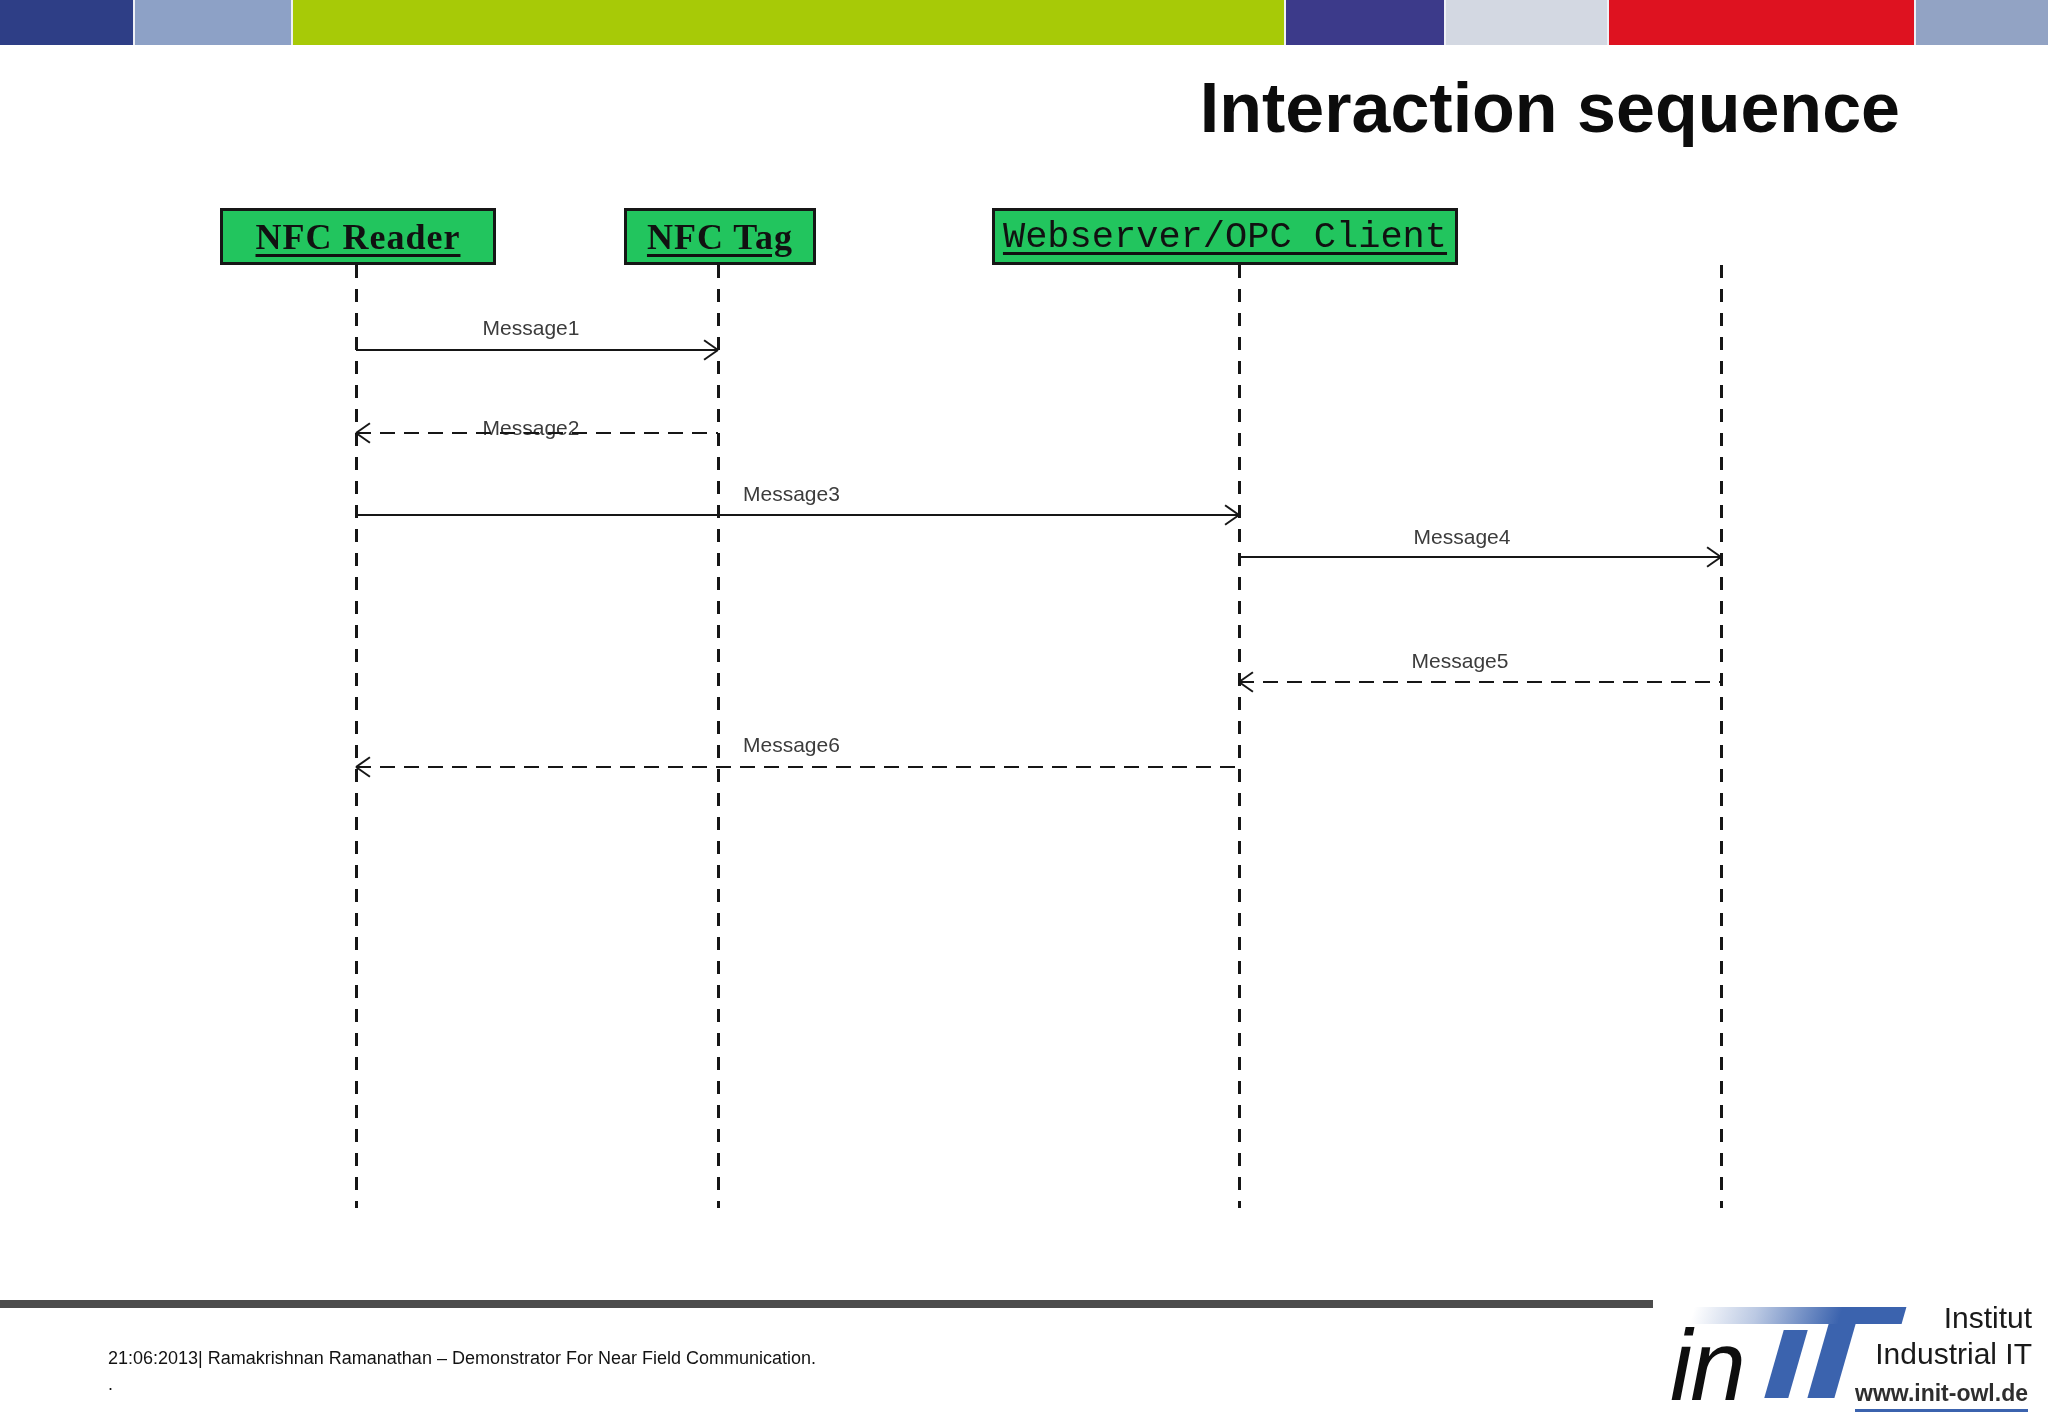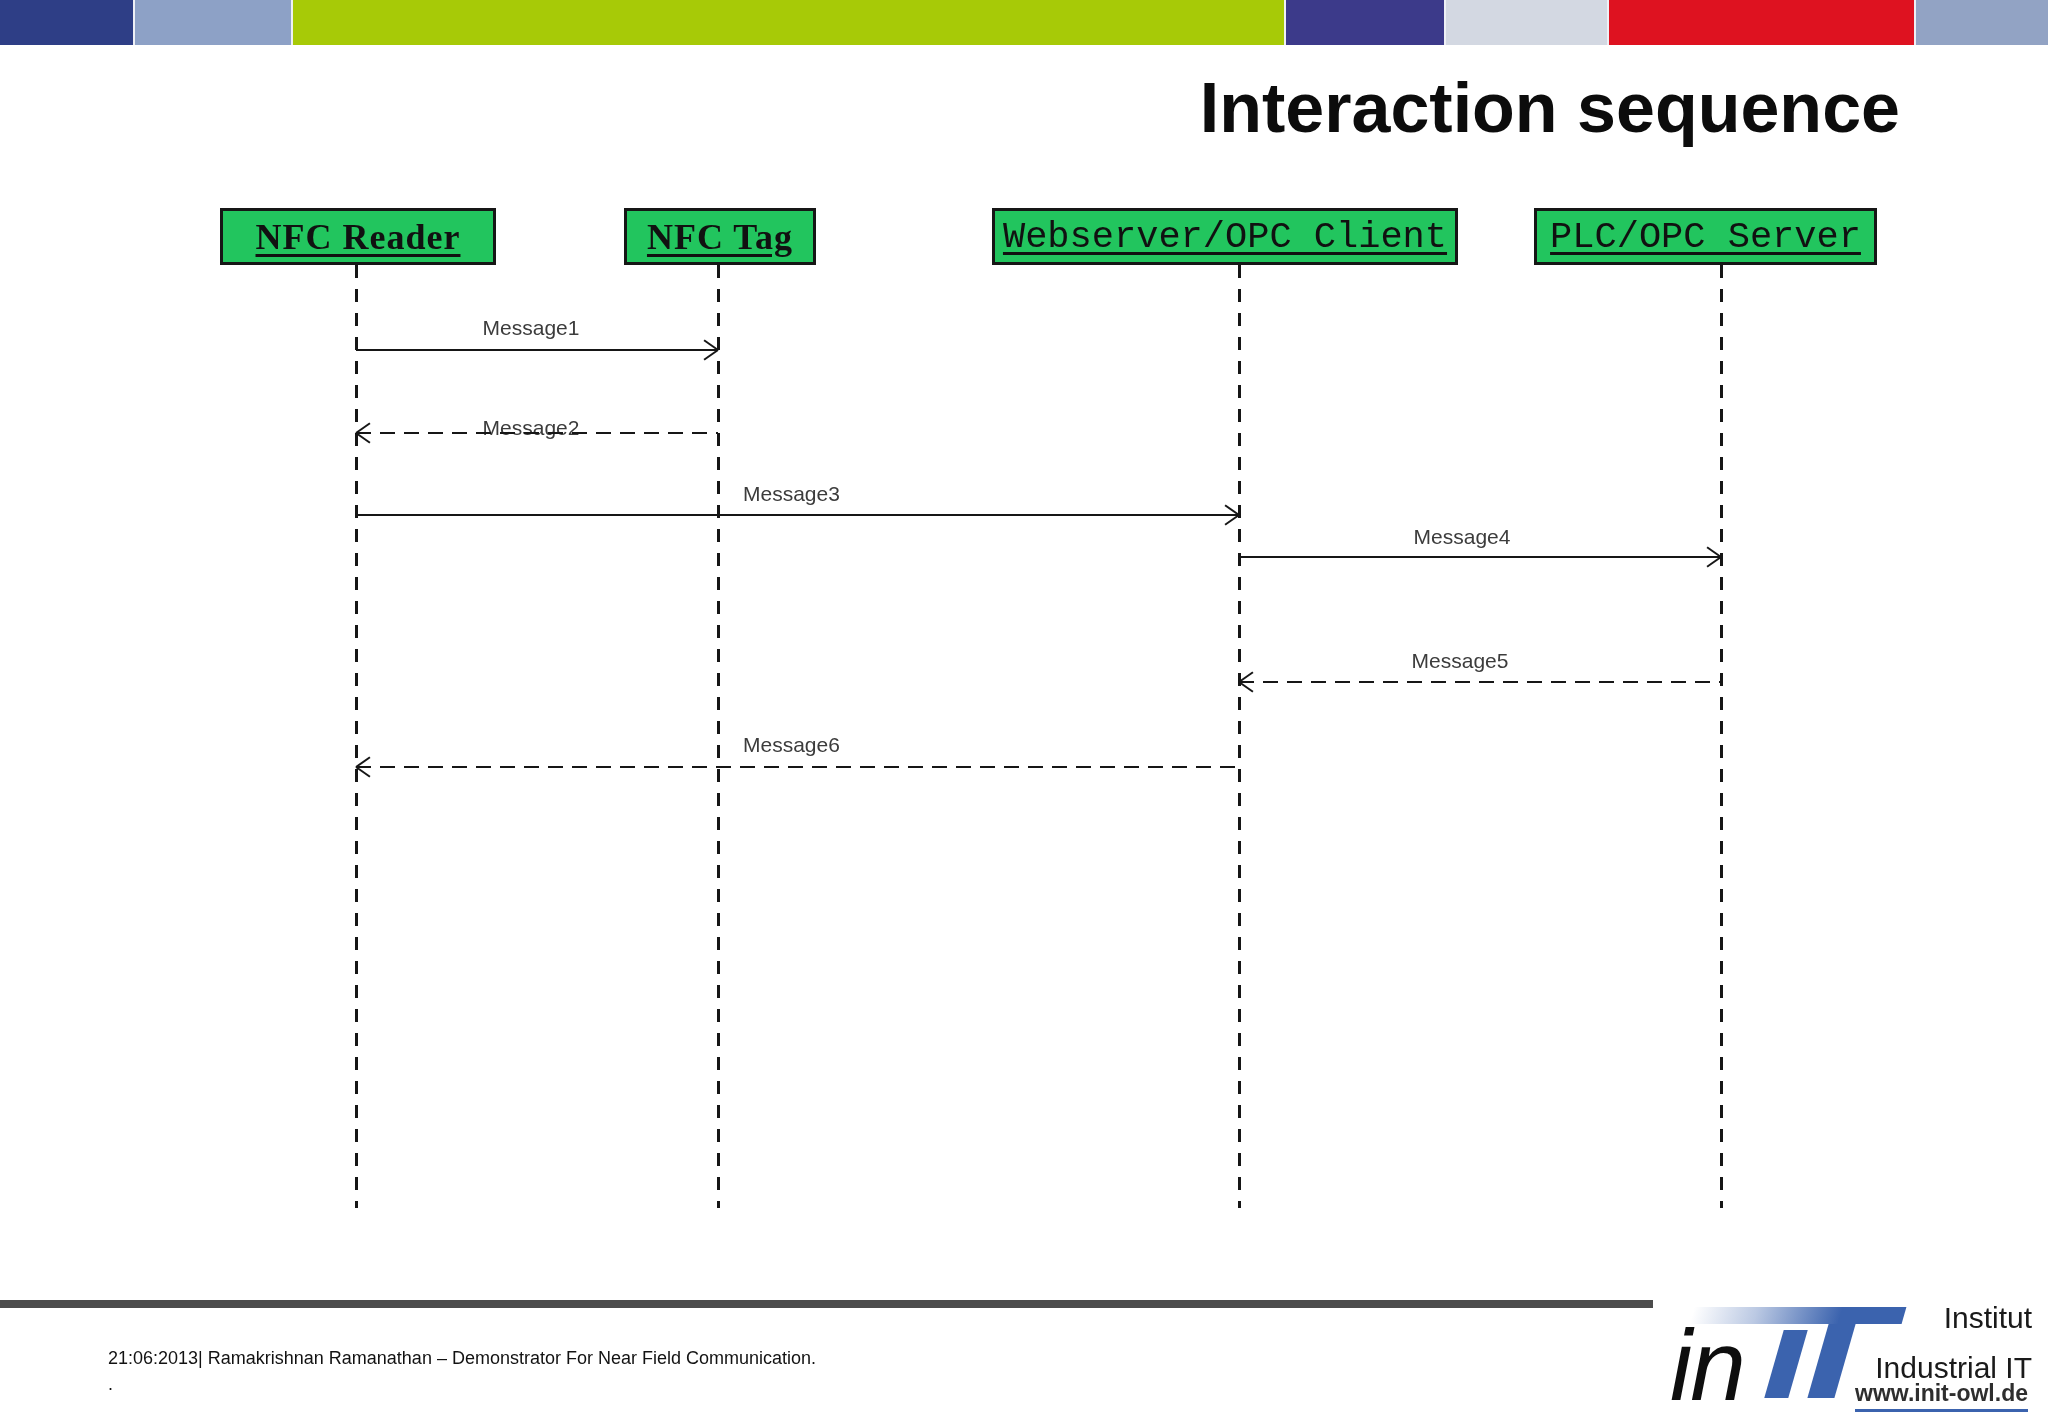--- a/index.html
+++ b/index.html
@@ -69,21 +69,21 @@
     transform:skewX(-16deg);
   }
   .logo-in {
     position:absolute; left:20px; top:20px; font-size:100px; line-height:1;
     font-style:italic; font-weight:500; color:#0e0e0e; letter-spacing:-2px;
   }
   .logo-i-bar, .logo-t-stem { position:absolute; transform:skewX(-16deg); }
   .logo-i-bar { left:124px; top:35px; width:24px; height:68px; }
   .logo-t-stem { left:168px; top:29px; width:27px; height:74px; }
   .logo-institut { position:absolute; right:2px; top:6px; font-size:30px; color:#1a1a1a; white-space:nowrap; }
-  .logo-industrial { position:absolute; right:2px; top:56px; font-size:30px; color:#1a1a1a; white-space:nowrap; }
+  .logo-industrial { position:absolute; right:2px; top:42px; font-size:30px; color:#1a1a1a; white-space:nowrap; }
   .logo-url {
     position:absolute; right:6px; top:85px; font-size:23px; font-weight:700; color:#2e2e2e;
     padding-bottom:2px; white-space:nowrap;
   }
 </style>
 </head>
 <body>
 
 <div id="slide">
 
@@ -100,23 +100,20 @@
   <div class="slide-title">Interaction sequence</div>
 
   <div class="actor-box actor-serif" style="left:220px;width:276px">
     <span class="actor-label">NFC Reader</span>
   </div>
   <div class="actor-box actor-serif" style="left:624px;width:192px">
     <span class="actor-label">NFC Tag</span>
   </div>
   <div class="actor-box actor-sans" style="left:992px;width:466px">
     <span class="actor-label">Webserver/OPC Client</span>
-  </div>
-  <div class="actor-box actor-sans" style="left:1534px;width:343px">
-    <span class="actor-label">PLC/OPC Server</span>
   </div>
 
   <div class="lifeline" style="left:355px"></div>
   <div class="lifeline" style="left:717px"></div>
   <div class="lifeline" style="left:1238px"></div>
   <div class="lifeline" style="left:1720px"></div>
 
   <div class="msg-label centered" style="left:531px;top:316px">Message1</div>
   <div class="msg-arrow head-right" style="left:356px;top:349px;width:362px"></div>
 

